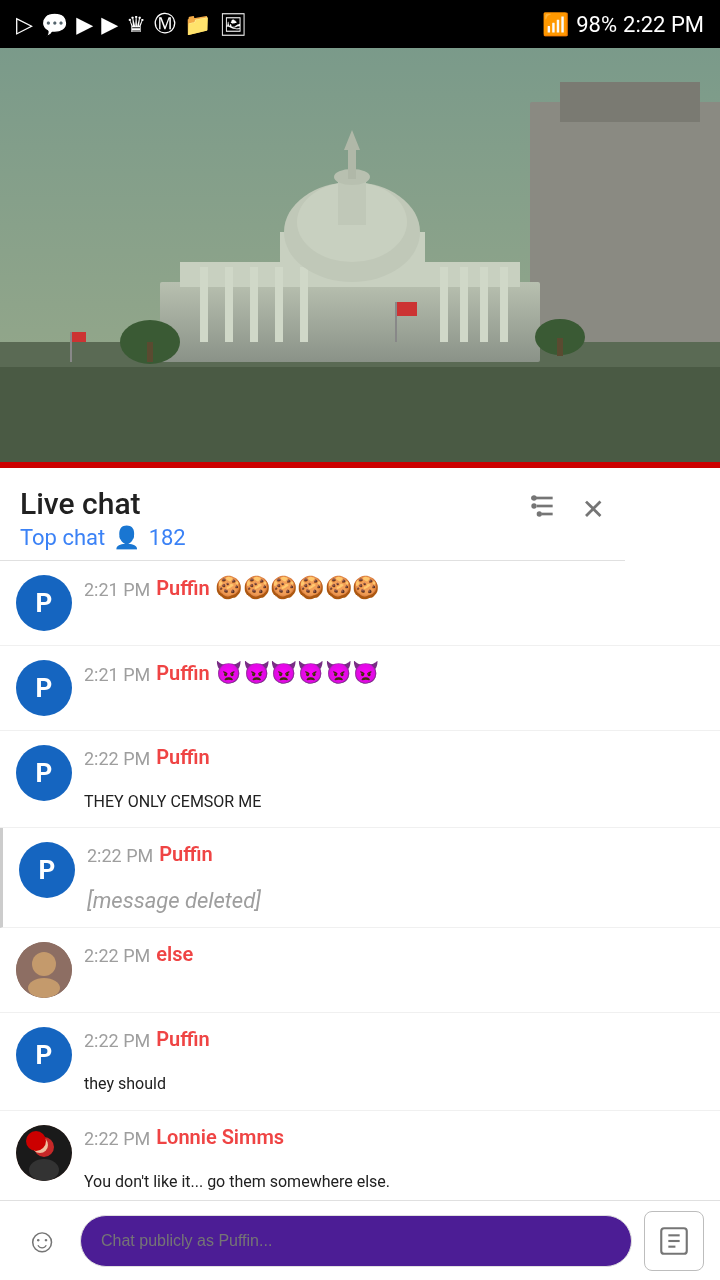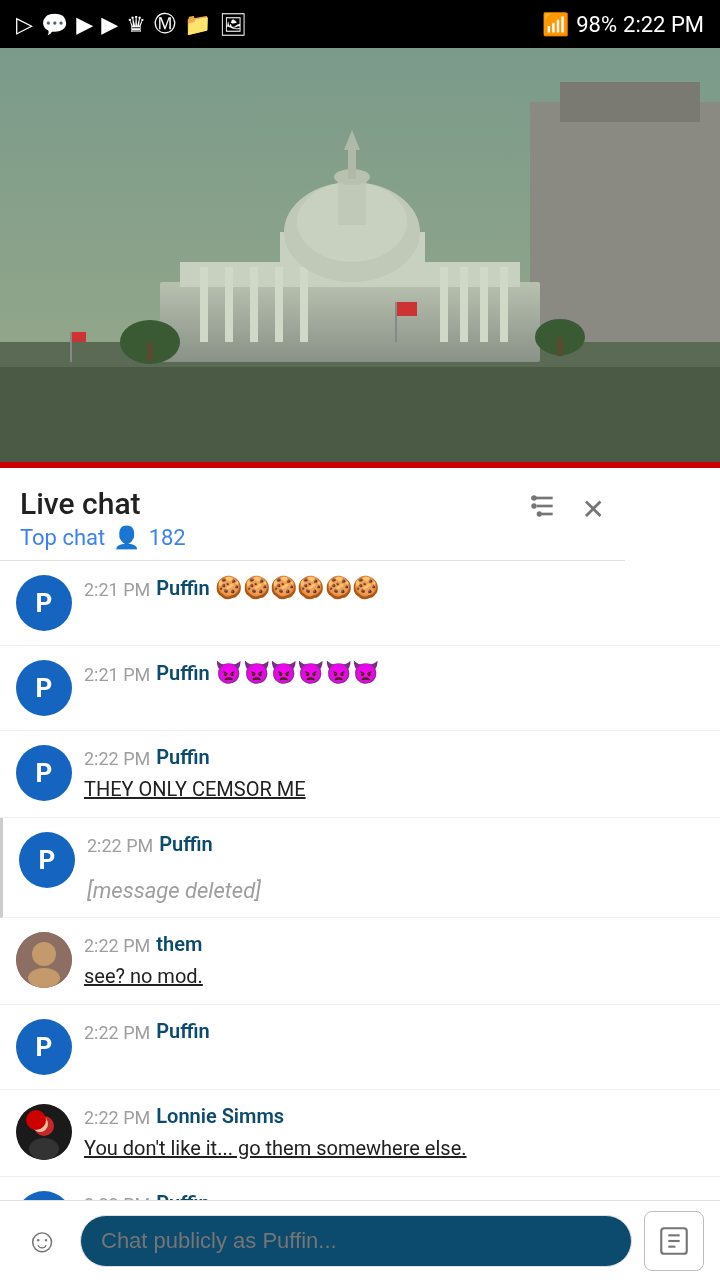--- a/index.html
+++ b/index.html
@@ -158,28 +158,27 @@
       gap: 6px;
       flex-wrap: wrap;
     }
     .message-time {
       font-size: 18px;
       color: #9e9e9e;
     }
     .message-user {
       font-size: 20px;
       font-weight: 600;
-      color: #0c4a6e;
+      color: #ef4444;
     }
     .message-text {
-      font-size: 20px;
+      font-size: 16px;
       color: #212121;
       line-height: 1.4;
-      margin-top: 4px;
-      text-decoration: underline;
+      margin-top: 20px;
     }
     .message-deleted {
       font-size: 22px;
       color: #9e9e9e;
       font-style: italic;
       margin-top: 20px;
     }
     .message-inline {
       font-size: 22px;
       color: #212121;
@@ -211,23 +210,23 @@
       display: flex;
       align-items: center;
       justify-content: center;
     }
     .chat-text-input {
       flex: 1;
       height: 52px;
       border: 1px solid #e0e0e0;
       border-radius: 26px;
       padding: 0 20px;
-      font-size: 22px;
+      font-size: 16px;
       color: #9e9e9e;
-      background: #0c4a6e;
+      background: #4c1d95;
       outline: none;
     }
     .send-btn {
       width: 60px;
       height: 60px;
       border-radius: 8px;
       border: 1px solid #bdbdbd;
       background: #fff;
       cursor: pointer;
       display: flex;
@@ -395,33 +394,33 @@
     <div class="avatar-img">
       <svg width="56" height="56" viewBox="0 0 56 56">
         <circle cx="28" cy="28" r="28" fill="#8d6e63"></circle>
         <circle cx="28" cy="22" r="12" fill="#c49a6c"></circle>
         <ellipse cx="28" cy="46" rx="16" ry="10" fill="#c49a6c"></ellipse>
       </svg>
     </div>
     <div class="message-body">
       <div class="message-meta">
         <span class="message-time">2:22 PM</span>
-        <span class="message-user">them</span>
-      </div>
-      <div class="message-text">see? no mod.</div>
-    </div>
-  </div>
-
-  <div class="chat-message">
-    <div class="avatar avatar-blue">P</div>
-    <div class="message-body">
-      <div class="message-meta">
-        <span class="message-time">2:22 PM</span>
-        <span class="message-user">Puffin</span>
-      </div>
+        <span class="message-user">else</span>
+      </div>
+    </div>
+  </div>
+
+  <div class="chat-message">
+    <div class="avatar avatar-blue">P</div>
+    <div class="message-body">
+      <div class="message-meta">
+        <span class="message-time">2:22 PM</span>
+        <span class="message-user">Puffin</span>
+      </div>
+      <div class="message-text">they should</div>
     </div>
   </div>
 
   <div class="chat-message">
     <div class="avatar-img">
       <svg width="56" height="56" viewBox="0 0 56 56">
         <circle cx="28" cy="28" r="28" fill="#1a1a1a"></circle>
         <circle cx="28" cy="22" r="10" fill="#c62828"></circle>
         <circle cx="24" cy="20" r="8" fill="#f0c0a0"></circle>
         <circle cx="20" cy="16" r="10" fill="#cc0000"></circle>

